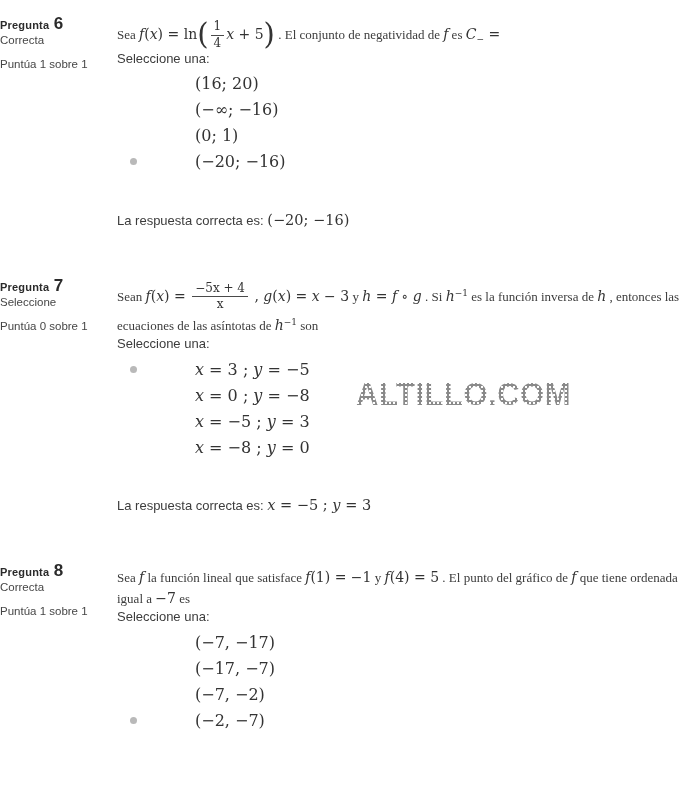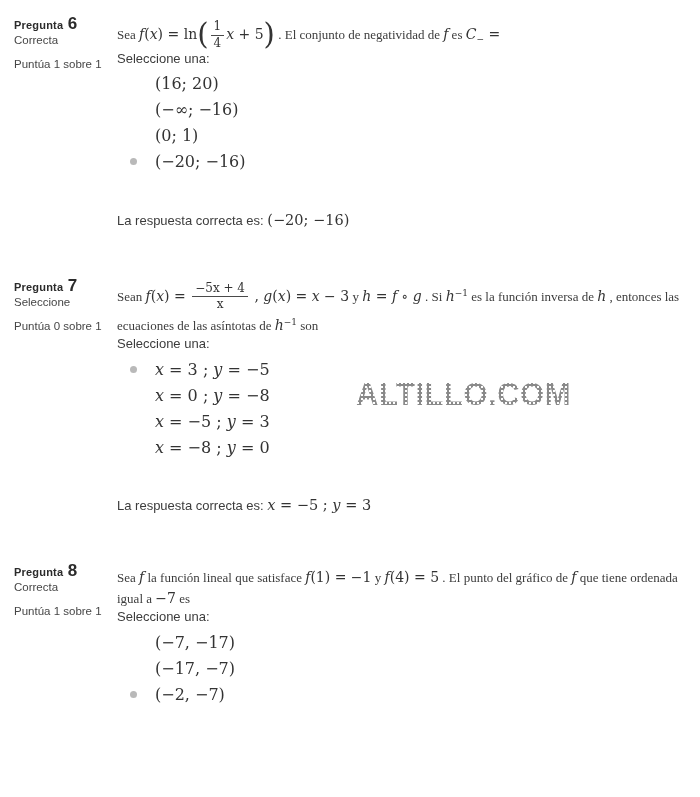--- a/index.html
+++ b/index.html
@@ -5,21 +5,21 @@
   * { margin:0; padding:0; box-sizing:border-box; }
   html,body { width:700px; height:797px; background:#ffffff; overflow:hidden; }
   body {
     font-family:"Liberation Sans", sans-serif;
     color:#3c3c3c;
     position:relative;
     padding-top:14px;
   }
 
   .question { display:flex; align-items:flex-start; }
-  .qinfo { flex:0 0 117px; padding-left:14px; }
+  .qinfo { flex:0 0 117px; }
   .qbody { width:563px; }
 
   .qheader { white-space:nowrap; color:#2b2b2b; }
   .qheader .qlabel { font-size:11px; font-weight:bold; letter-spacing:0.2px; }
   .qheader .qnum   { font-size:17px; font-weight:bold; }
   .qstatus { margin-top:0;  font-size:11.5px; color:#464646; }
   .qpoints { margin-top:12px; font-size:11.5px; color:#464646; }
 
   .prompt { font-size:13px; line-height:20px; color:#3c3c3c; padding-top:6px; }
 
@@ -32,21 +32,21 @@
   .p-msub { font-size:9px; vertical-align:-3px; }
   .p-bigp { font-size:29px; font-weight:400; line-height:0; vertical-align:-5px; }
   .frac { display:inline-block; vertical-align:middle; text-align:center;
           font-size:12px; line-height:1.15; margin:0 2px; }
   .frac .fn { display:block; border-bottom:1px solid #4a4a4a; padding:0 3px 1px; }
   .frac .fd { display:block; padding-top:1px; }
 
   .select-label { font-size:13px; color:#3c3c3c; }
 
   .options { margin-top:5px; }
-  .option { height:26px; display:flex; align-items:center; }
+  .option { height:26px; display:flex; align-items:center;gap:40px; }
   .radio-cell { flex:0 0 38px; padding-left:13px; display:flex; align-items:center; }
   .radio-dot { width:7px; height:7px; border-radius:50%; background:#b9b9b9; visibility:hidden; }
   .option.on .radio-dot { visibility:visible; }
   .option-text { font-size:16px; color:#2f2f2f; }
   .option-text .p-m, .option-text .p-mi { font-size:16px; }
 
   .answer { margin-top:37px; margin-bottom:48px; font-size:13px; color:#3c3c3c; }
   .answer .p-m, .answer .p-mi { font-size:14.5px; }
 
   .watermark {
@@ -175,20 +175,26 @@
             <span class="radio-dot"></span>
           </span>
         <span class="option-text"><span class="p-m">(−7, −17)</span></span>
       </div>
       <div class="option">
         <span class="radio-cell">
             <span class="radio-dot"></span>
           </span>
         <span class="option-text"><span class="p-m">(−17, −7)</span></span>
       </div>
+      <div class="option">
+        <span class="radio-cell">
+            <span class="radio-dot"></span>
+          </span>
+        <span class="option-text"><span class="p-m">(−7, −2)</span></span>
+      </div>
       <div class="option on">
         <span class="radio-cell">
             <span class="radio-dot"></span>
           </span>
         <span class="option-text"><span class="p-m">(−2, −7)</span></span>
       </div>
     </div>
 
   </div>
 </div>

